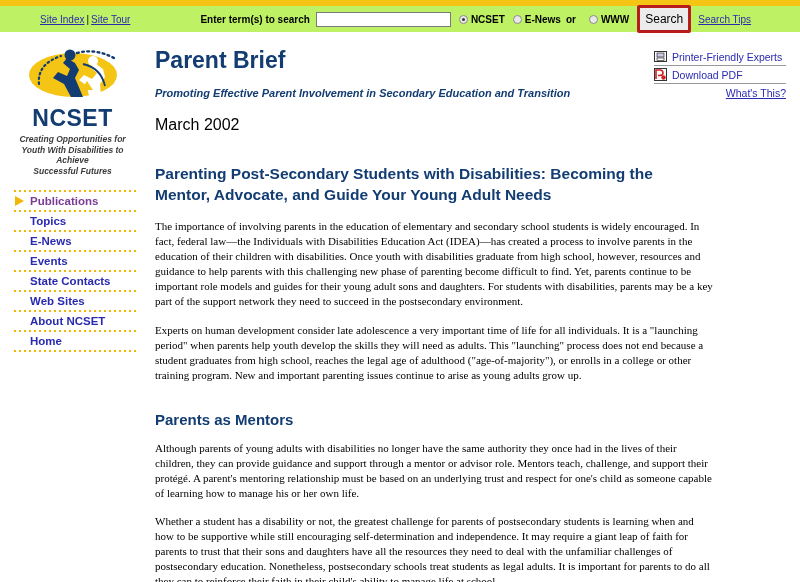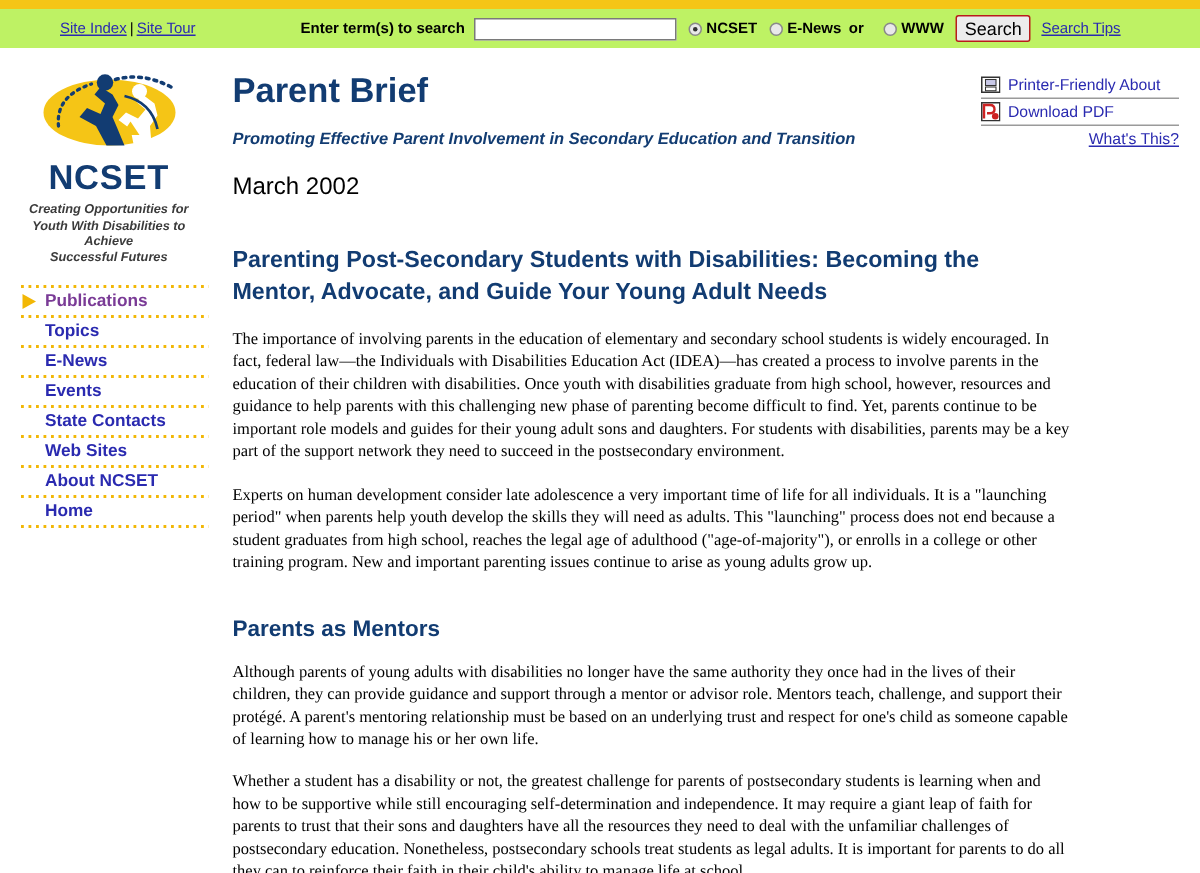--- a/index.html
+++ b/index.html
@@ -97,23 +97,23 @@
   .or-text {
     font-size: 10px;
     font-weight: bold;
     margin: 0 5px;
   }
   .search-btn {
     margin-left: 8px;
     font-family: "Liberation Sans", sans-serif;
     font-size: 12px;
     padding: 0px 5px;
-    height: 18px;
+    height: 28px;
     background: #ececec;
-    border: 1px solid #b91c1c;
+    border: 3px solid #b91c1c;
     border-radius: 2px;
     color: #000;
     cursor: pointer;
   }
   .search-tips {
     margin-left: 7px;
     font-size: 10px;
   }
   .search-tips a {
     color: #2a2ab0;
@@ -405,21 +405,21 @@
       </div>
 
       <div class="utility">
 
         <div class="util-row">
           <svg class="util-icon" viewBox="0 0 13 13">
             <rect x="0.5" y="1.5" width="12" height="10" fill="#ffffff" stroke="#333" stroke-width="1"></rect>
             <rect x="3" y="3" width="7" height="4" fill="#c9c9e8" stroke="#333" stroke-width="0.7"></rect>
             <rect x="3" y="8" width="7" height="2.5" fill="#ffffff" stroke="#333" stroke-width="0.7"></rect>
           </svg>
-          <a href="#">Printer-Friendly About</a>
+          <a href="#">Printer-Friendly Experts</a>
         </div>
 
         <div class="util-row">
           <svg class="util-icon" viewBox="0 0 13 13">
             <rect x="0.5" y="0.5" width="12" height="12" fill="#ffffff" stroke="#333" stroke-width="1"></rect>
             <path d="M2 11 L2 2 L6 2 Q9 2 9 5 Q9 7.5 5.5 7.5 L4 7.5" stroke="#cc2222" stroke-width="1.6" fill="none"></path>
             <circle cx="9.5" cy="9.5" r="2.2" fill="#cc2222"></circle>
           </svg>
           <a href="#">Download PDF</a>
         </div>

